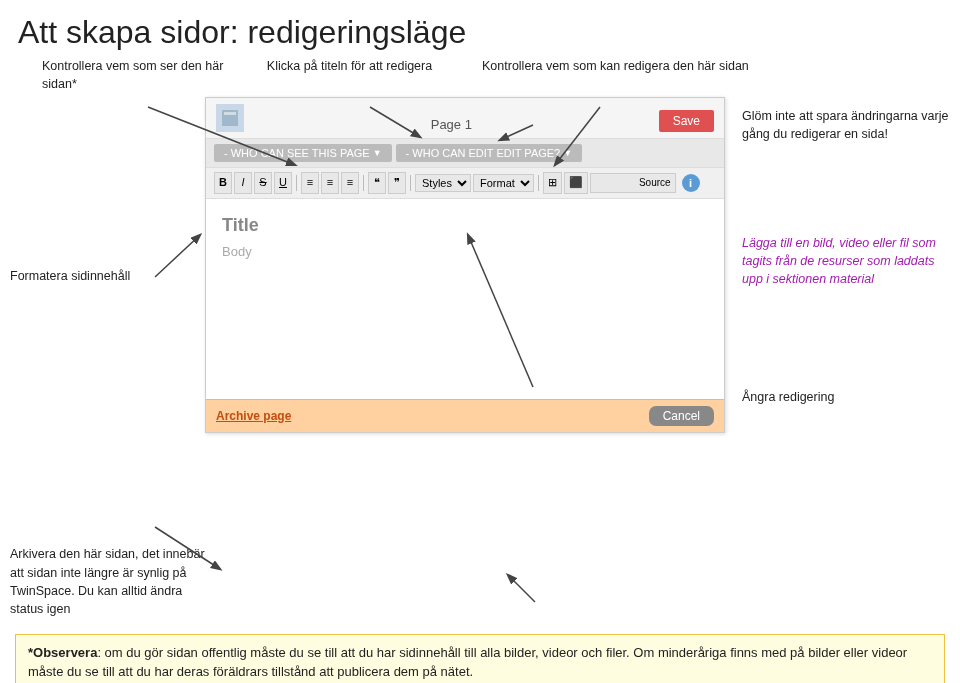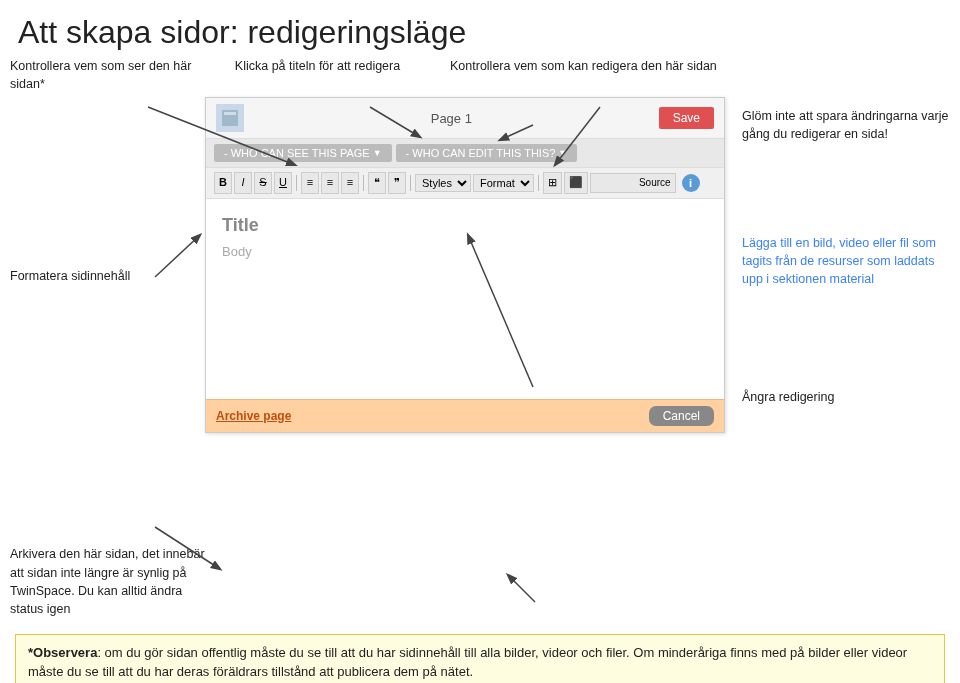--- a/index.html
+++ b/index.html
@@ -17,21 +17,21 @@
       border: 1px solid #ccc;
       background: #fff;
       box-shadow: 1px 1px 4px rgba(0,0,0,0.15);
       width: 520px;
     }
 
     .mockup-top-bar {
       background: #f5f5f5;
       border-bottom: 1px solid #ddd;
       display: flex;
-      align-items: center;
+      align-items: flex-end;
       padding: 6px 10px;
       gap: 10px;
     }
 
     .mockup-page-img {
       width: 28px;
       height: 28px;
       background: #c8d8e8;
       display: flex;
       align-items: center;
@@ -231,23 +231,24 @@
     
     .right-ann-top {
       font-size: 12.5px;
       color: #222;
       line-height: 1.45;
       margin-top: 10px;
     }
 
     .right-ann-mid {
       font-size: 12.5px;
-      color: #3b82f6;
+      color: #a21caf;
       line-height: 1.45;
       margin-top: 90px;
+      font-style: italic;
     }
 
     .right-ann-bottom {
       font-size: 12.5px;
       color: #222;
       line-height: 1.45;
       margin-top: 100px;
     }
 
     
@@ -286,21 +287,21 @@
       color: #222;
       line-height: 1.45;
       margin-top: 170px;
     }
   </style>
 </head>
 <body>
 
 <h1 style="font-size:32px;font-weight:normal;color:#222;padding:14px 18px 6px 18px;">Att skapa sidor: redigeringsläge</h1>
 
-<div class="header-annotations" style="margin-bottom:4px;">
+<div class="header-annotations" style="margin-bottom:4px;margin-left:32px;">
   <div class="hann-left">
     <span>Kontrollera vem som ser den här sidan*</span>
   </div>
   <div class="hann-center-label" style="margin-left:0px;">
     <span>Klicka på titeln för att redigera</span>
   </div>
   <div class="hann-right">
     <span>Kontrollera vem som kan redigera den här sidan</span>
   </div>
 </div>
@@ -330,21 +331,21 @@
           <div class="mockup-page-title-text">Page 1</div>
           <button class="mockup-save-btn">Save</button>
         </div>
 
         <div class="mockup-permissions-bar">
           <button class="perm-btn">
             <span>- WHO CAN SEE THIS PAGE</span>
             <span class="arrow">▼</span>
           </button>
           <button class="perm-btn">
-            <span>- WHO CAN EDIT THIS THIS?</span>
+            <span>- WHO CAN EDIT EDIT PAGE?</span>
             <span class="arrow">▼</span>
           </button>
         </div>
 
         <div class="mockup-toolbar">
           <button class="tb-btn"><b>B</b></button>
           <button class="tb-btn"><i>I</i></button>
           <button class="tb-btn"><s>S</s></button>
           <button class="tb-btn"><u>U</u></button>
           <div class="tb-sep"></div>

